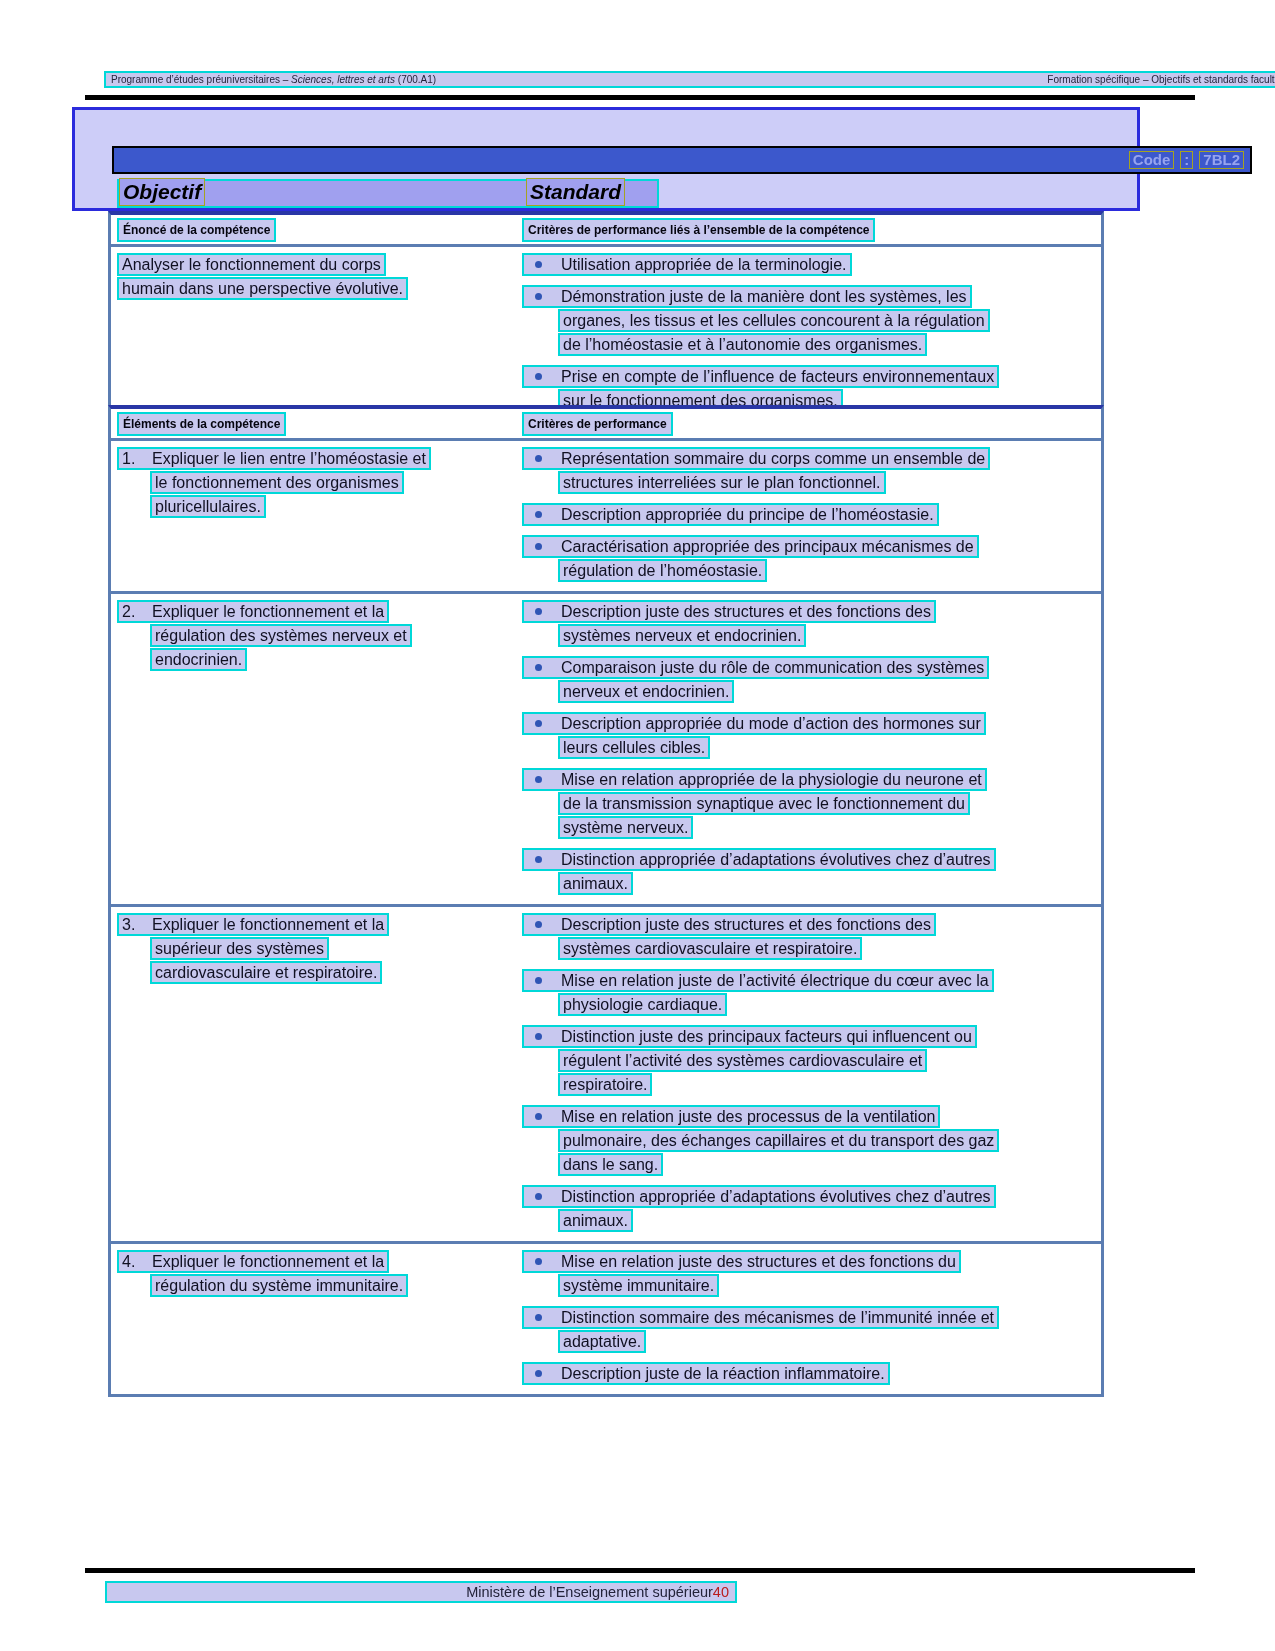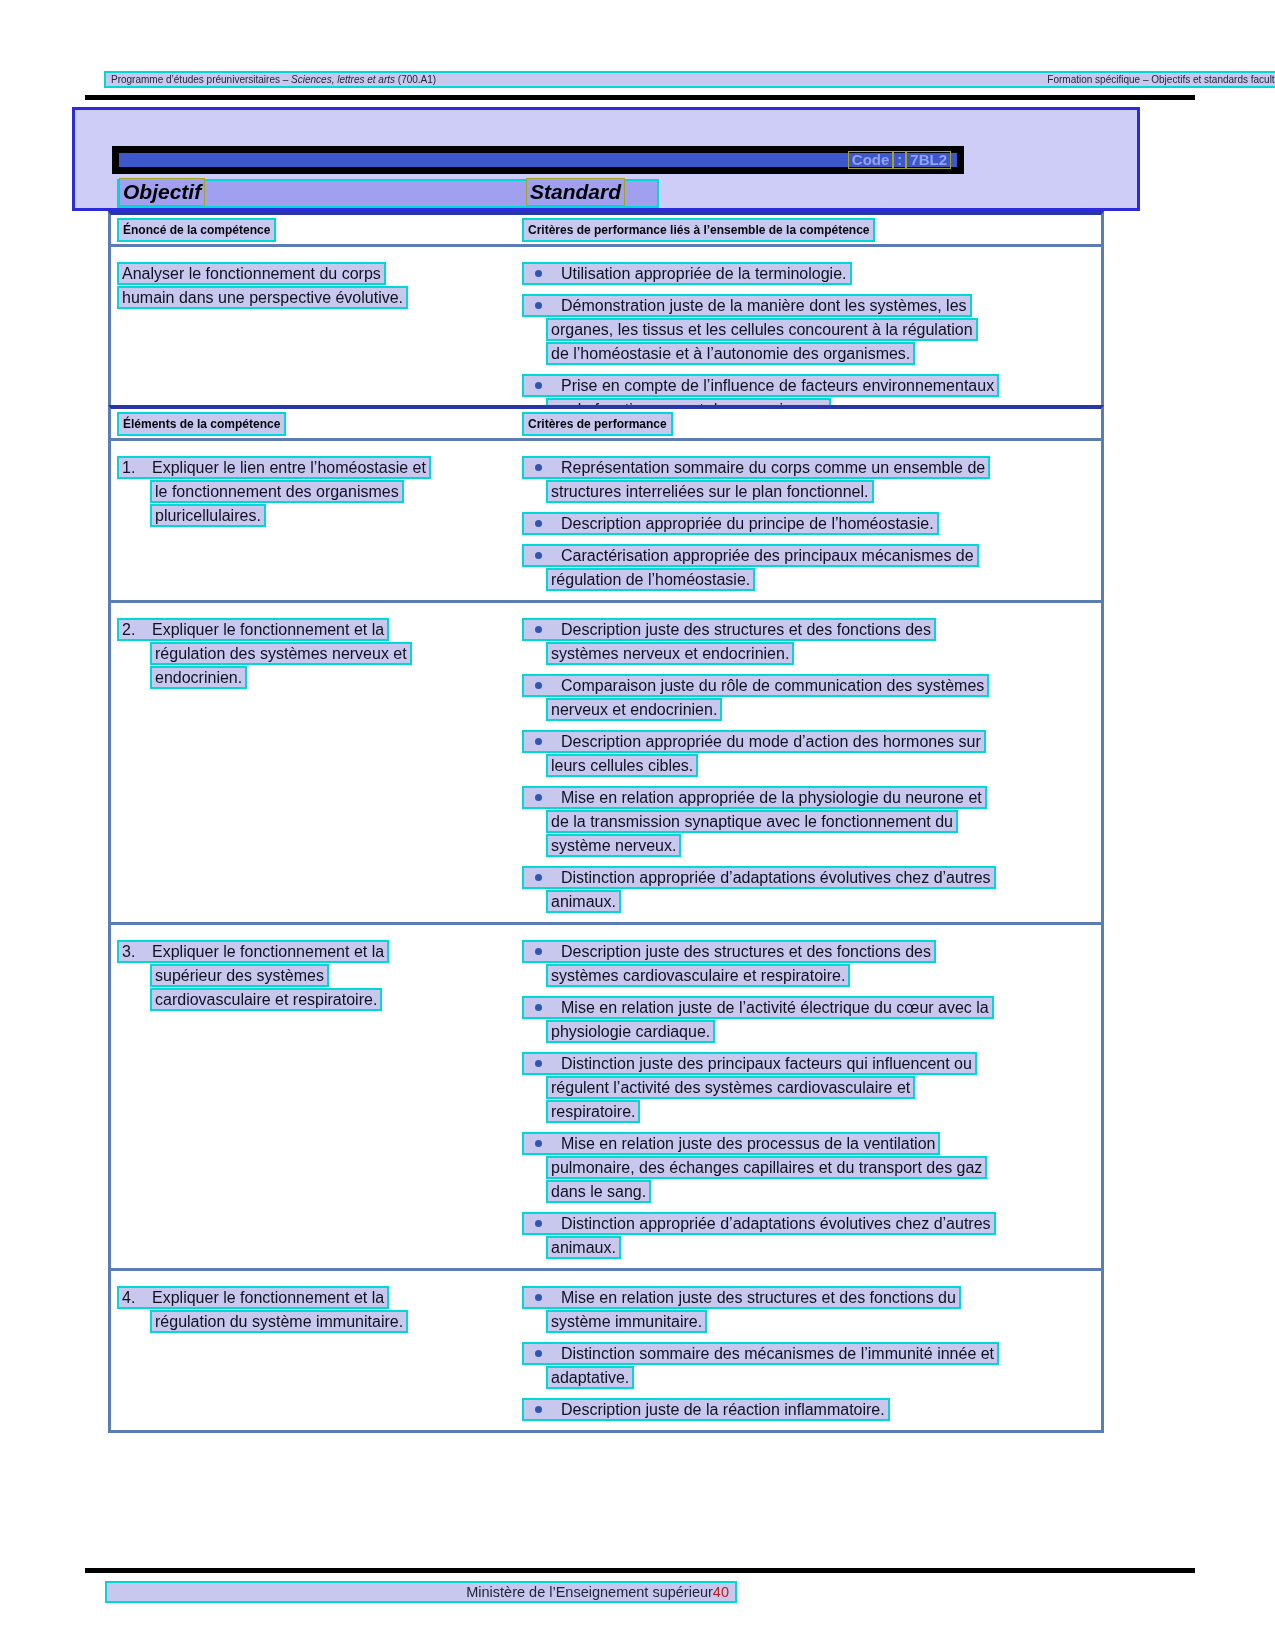--- a/index.html
+++ b/index.html
@@ -13,59 +13,59 @@
   .pg-header{position:absolute;left:104px;top:71px;width:1196px;display:flex;
     justify-content:space-between;font-size:10px;color:#23233a;padding:1px 5px}
   .pg-header .it{font-style:italic}
   .rule{position:absolute;left:85px;width:1110px;height:5px;background:#000}
   .rule.top{top:95px}
   .rule.bottom{top:1568px}
 
   
   .panel{position:absolute;left:72px;top:107px;width:1068px;height:104px;
     background:#cdcdf8;border:3px solid #2b2bdc;box-sizing:border-box}
-  .banner{position:absolute;left:37px;top:36px;width:852px;height:28px;
-    background:#3c58cc;border:7px solid #000000;box-sizing:border-box;
-    display:flex;align-items:center;justify-content:flex-end;gap:0;padding-right:6px}
+  .banner{position:absolute;left:37px;top:36px;width:1140px;height:28px;
+    background:#3c58cc;border:2px solid #000000;box-sizing:border-box;
+    display:flex;align-items:center;justify-content:flex-end;gap:6px;padding-right:6px}
   .tok{color:#96a3ef;font-weight:bold;font-size:15px;line-height:16px;
     border:1px solid #a5a322;padding:0 3px}
   .objstd-strip{position:absolute;left:42px;top:69px;width:542px;height:29px;
     background:#a0a0ef;border:2px solid #00d8d8;box-sizing:border-box}
   .colword{position:absolute;top:68px;font-size:21px;font-weight:bold;font-style:italic;
     color:#000000;border:1px solid #a5a322;padding:0 3px;background:#a0a0ef;line-height:26px}
   .objword{left:44px}
   .stdword{left:451px}
 
   
   .ctable{position:absolute;left:108px;width:996px;background:#fff;box-sizing:border-box;
     border:3px solid #5b7db2;border-top:4px solid #2936a6}
   #table-0{top:211px;min-height:185px}
   #table-1{top:405px;min-height:899px}
   .thead{display:flex;align-items:flex-start;padding:3px 0 2px 6px;
     border-bottom:3px solid #5b7db2}
   .h-left{width:405px}
   .h-cell{font-weight:bold;font-size:12px;color:#05050f;line-height:20px;
     display:inline-block;padding:0 4px}
-  .trow{display:flex;padding-top:15px;box-sizing:border-box}
+  .trow{display:flex;padding-top:6px;box-sizing:border-box}
   .trow ~ .trow{border-top:3px solid #5b7db2}
   #table-0 .trow{min-height:146px}
   #table-1 .trow:nth-of-type(1){min-height:134px}
   #table-1 .trow:nth-of-type(2){min-height:276px}
   #table-1 .trow:nth-of-type(3){min-height:306px}
   #table-1 .trow:nth-of-type(4){min-height:134px}
   .tleft{width:411px;padding-left:6px;box-sizing:border-box}
   .tright{flex:1}
 
   .lline,.cline{display:table;background:#c8c8ef;border:2px solid #00d8d8;
     padding:0 3px;margin-bottom:1px;font-size:16px;line-height:19px;white-space:nowrap}
   .lline.cont{margin-left:33px}
   .num{display:inline-block;width:30px}
   .crit{margin-bottom:9px}
   .cline.first{padding-left:11px}
-  .cline.cont{margin-left:24px}
+  .cline.cont{margin-left:36px}
   .bullet{display:inline-block;width:7px;height:7px;border-radius:50%;
     background:#2f55b5;margin:0 19px 2px 0;vertical-align:middle}
 
   
   .pg-footer{position:absolute;left:105px;top:1581px;width:632px;display:flex;
     justify-content:flex-end;font-size:14.5px;color:#23233a;padding:1px 6px;
     box-sizing:border-box}
   .pageno{color:#b91c1c}
 </style>
 </head>

